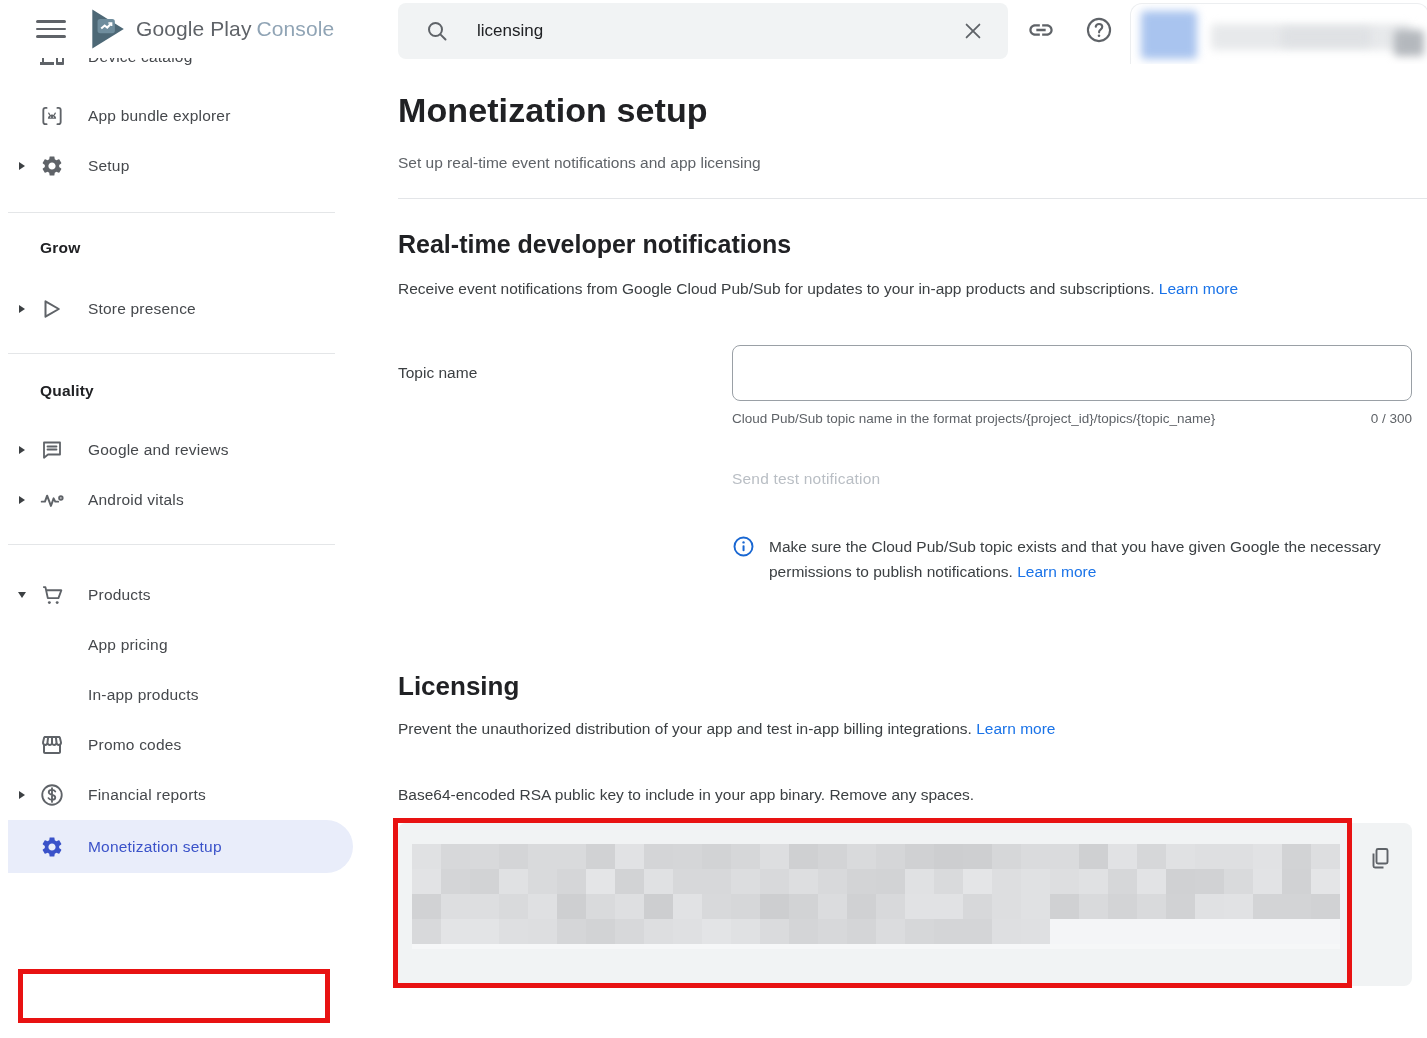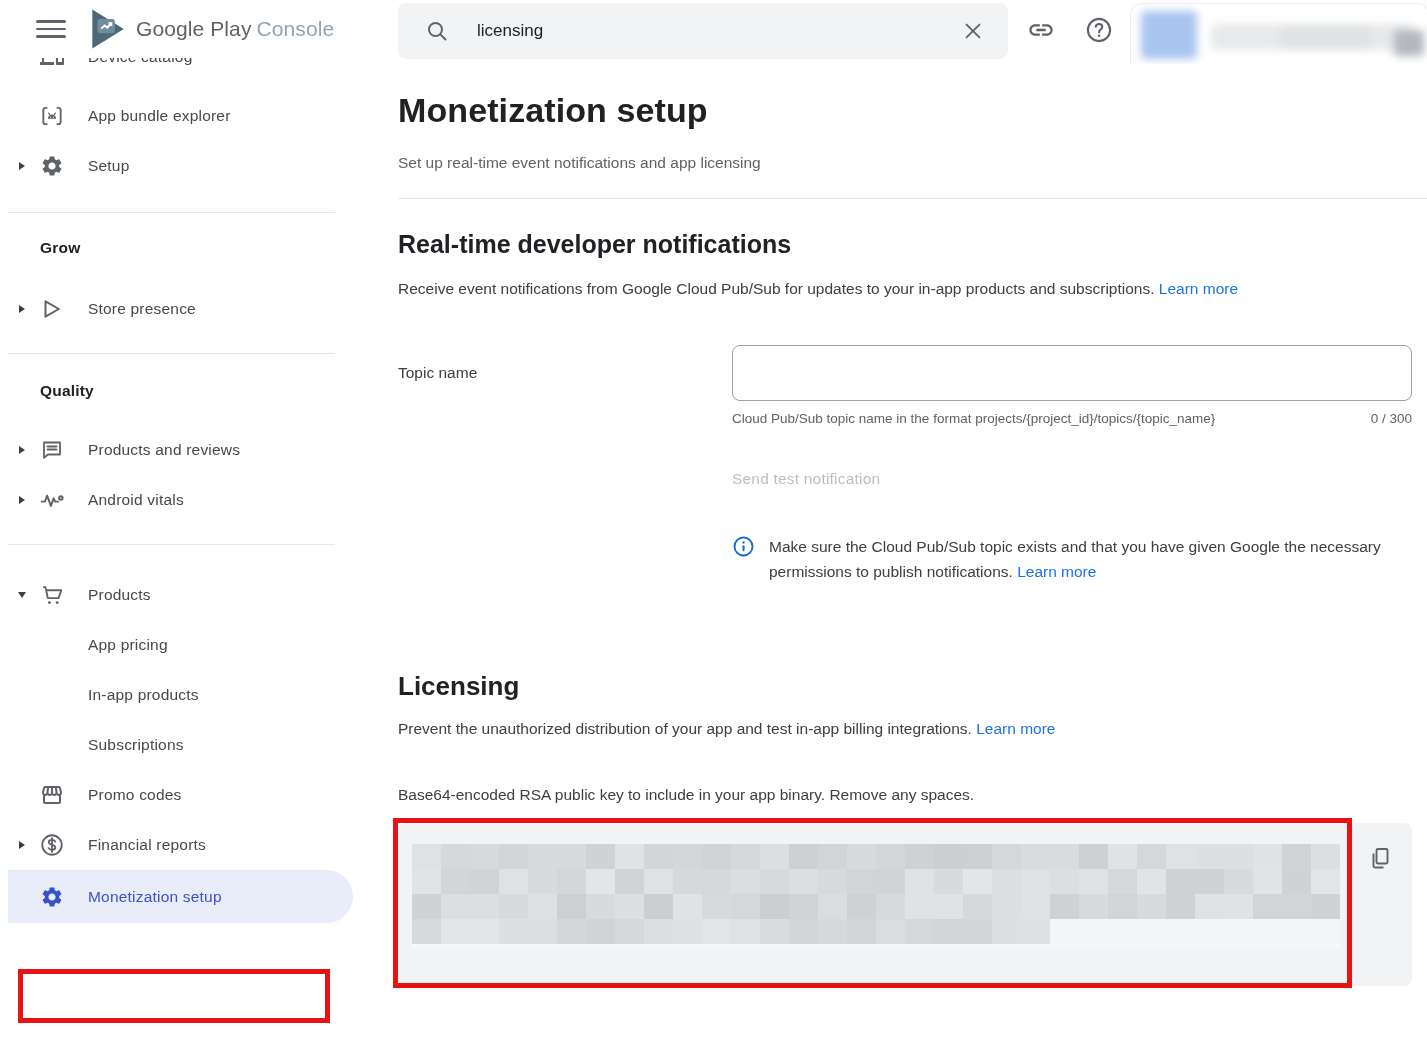--- a/index.html
+++ b/index.html
@@ -149,21 +149,21 @@
   <div class="nav-row" style="margin-top:25px;">
     <span class="arrcol">
         <span class="tri-r"></span>
       </span>
     <span class="nav-ic">
       <svg width="24" height="24" viewBox="0 0 24 24" fill="none" stroke="#5f6368" stroke-width="1.8" stroke-linejoin="round">
           <path d="M4 4.5h16v12H8l-4 3.2z"></path>
           <path d="M7.5 8.5h9M7.5 11.5h9" stroke-linecap="round"></path>
         </svg>
     </span>
-    <span class="nav-label">Products and reviews</span>
+    <span class="nav-label">Google and reviews</span>
   </div>
 
   <div class="nav-row">
     <span class="arrcol">
         <span class="tri-r"></span>
       </span>
     <span class="nav-ic">
       <svg width="26" height="26" viewBox="0 0 24 24" fill="none" stroke="#5f6368" stroke-width="1.8" stroke-linecap="round" stroke-linejoin="round">
           <path d="M2.5 13.5h3l2-5.5 3.5 9.5 2.5-7 1.5 3h2.7"></path>
           <circle cx="20.2" cy="10.2" r="1.6"></circle>
@@ -186,23 +186,20 @@
         </svg>
     </span>
     <span class="nav-label">Products</span>
   </div>
 
   <div class="nav-row nav-sub">
     <span class="nav-label">App pricing</span>
   </div>
   <div class="nav-row nav-sub">
     <span class="nav-label">In-app products</span>
-  </div>
-  <div class="nav-row nav-sub">
-    <span class="nav-label">Subscriptions</span>
   </div>
 
   <div class="nav-row">
     <span class="arrcol"></span>
     <span class="nav-ic">
       <svg width="24" height="24" viewBox="0 0 24 24" fill="#5f6368">
           <path d="M21.9 8.89l-1.05-4.37c-.22-.9-1-1.52-1.91-1.52H5.05c-.9 0-1.69.63-1.9 1.52L2.1 8.89c-.24 1.02-.02 2.06.62 2.88.08.11.19.19.28.29V19c0 1.1.9 2 2 2h14c1.1 0 2-.9 2-2v-6.94c.09-.09.2-.18.28-.28.64-.82.87-1.87.62-2.89zm-2.99-3.9l1.05 4.37c.1.42.01.84-.25 1.17-.14.18-.44.47-.94.47-.61 0-1.14-.49-1.21-1.14L16.98 5l1.93-.01zM13 5h1.96l.54 4.52c.05.39-.07.78-.33 1.07-.22.26-.54.41-.95.41-.67 0-1.22-.59-1.22-1.31V5zM8.49 9.52L9.04 5H11v4.69c0 .72-.55 1.31-1.29 1.31-.34 0-.65-.15-.89-.41-.25-.29-.37-.68-.33-1.07zm-4.45-.16L5.05 5h1.97l-.58 4.86c-.08.65-.6 1.14-1.21 1.14-.49 0-.8-.29-.93-.47-.27-.32-.36-.75-.26-1.17zM5 19v-6.03c.08.01.15.03.23.03.87 0 1.66-.36 2.24-.95.6.6 1.4.95 2.31.95.87 0 1.65-.36 2.23-.93.59.57 1.39.93 2.29.93.84 0 1.64-.35 2.24-.95.58.59 1.37.95 2.24.95.08 0 .15-.02.23-.03V19H5z"></path>
         </svg>
     </span>
     <span class="nav-label">Promo codes</span>

